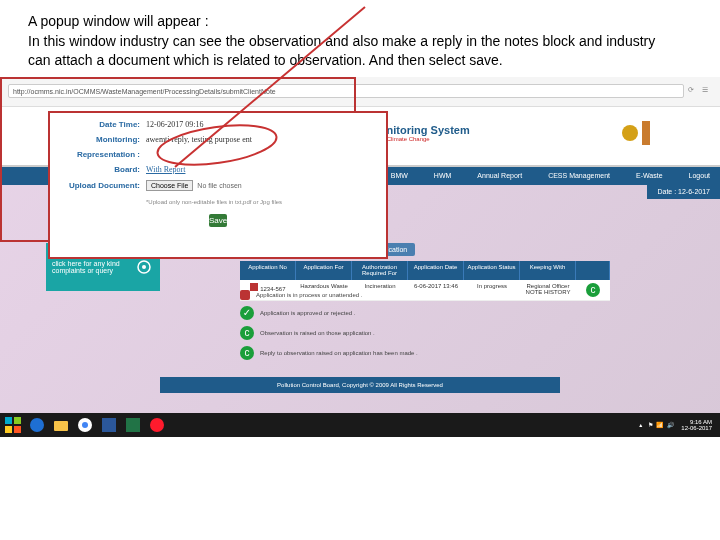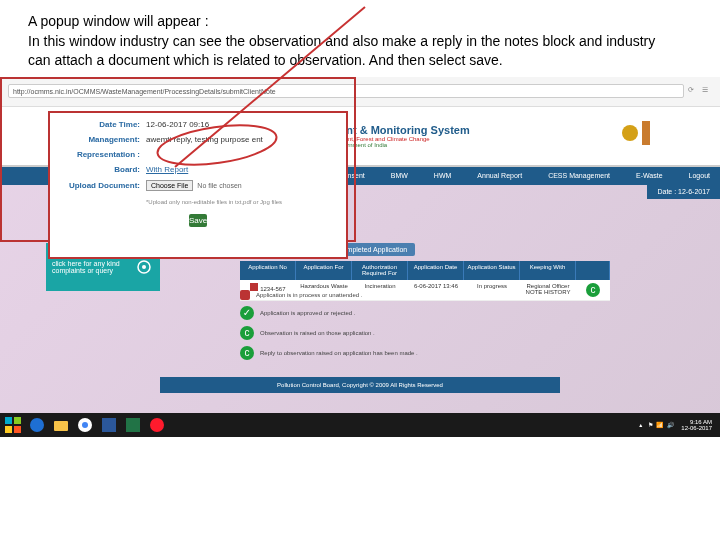--- a/index.html
+++ b/index.html
@@ -9,24 +9,24 @@
 
 .browser-area { position: relative; width: 720px; height: 360px; background: linear-gradient(135deg, #e8d4e8 0%, #d8c8d8 100%); }
 
 
 .browser-chrome { position: absolute; top: 0; left: 0; right: 0; height: 30px; background: #f5f5f5; border-bottom: 1px solid #ddd; font-size: 7px; display: flex; align-items: center; padding: 0 8px; gap: 4px; }
 .address-bar { flex: 1; background: #fff; height: 14px; border: 1px solid #ccc; border-radius: 2px; display: flex; align-items: center; padding: 0 4px; color: #555; }
 .browser-icons { display: flex; gap: 4px; }
 .browser-icons span { width: 10px; height: 10px; display: inline-block; color: #888; }
 
 
-.popup { position: absolute; top: 34px; left: 48px; width: 300px; border: 2px solid #b33; background: #fff; z-index: 10; padding: 4px 8px 12px 8px; }
+.popup { position: absolute; top: 34px; left: 48px; width: 340px; border: 2px solid #b33; background: #fff; z-index: 10; padding: 4px 8px 12px 8px; }
 .popup-row { display: flex; align-items: center; padding: 3px 0; font-size: 8px; color: #2a6aa3; }
 .popup-label { width: 88px; font-weight: bold; text-align: right; padding-right: 6px; }
-.popup-value { color: #333; }
+.popup-value { color: #333; font-family: Liberation Serif, serif; }
 .popup-value.link { color: #2a6aa3; text-decoration: underline; }
 .notes-input { width: 150px; height: 14px; border: 1px solid #aaa; background: #fff; }
 .file-row { display: flex; align-items: center; gap: 4px; }
 .choose-btn { background: #eee; border: 1px solid #999; font-size: 7px; padding: 1px 4px; }
 .file-hint { font-size: 6px; color: #888; margin-top: 2px; }
 .save-btn { background: #337a37; color: #fff; border: none; padding: 2px 0; font-size: 8px; margin: 6px auto 18px auto; display: block; border-radius: 2px; }
 
 
 .arrow-line { position: absolute; top: 20px; left: 200px; width: 200px; height: 100px; z-index: 20; pointer-events: none; }
 
@@ -127,21 +127,21 @@
   </div>
 
   <div class="date-bar">Date : 12-6-2017</div>
 
   <div class="popup">
     <div class="popup-row">
       <div class="popup-label">Date Time:</div>
       <div class="popup-value">12-06-2017 09:16</div>
     </div>
     <div class="popup-row">
-      <div class="popup-label">Management:</div>
+      <div class="popup-label">Monitoring:</div>
       <div class="popup-value">awemti reply, testing purpose ent</div>
     </div>
     <div class="popup-row">
       <div class="popup-label">Representation :</div>
     </div>
     <div class="popup-row">
       <div class="popup-label">Board:</div>
       <div class="popup-value link">With Report</div>
     </div>
     <div class="popup-row">

